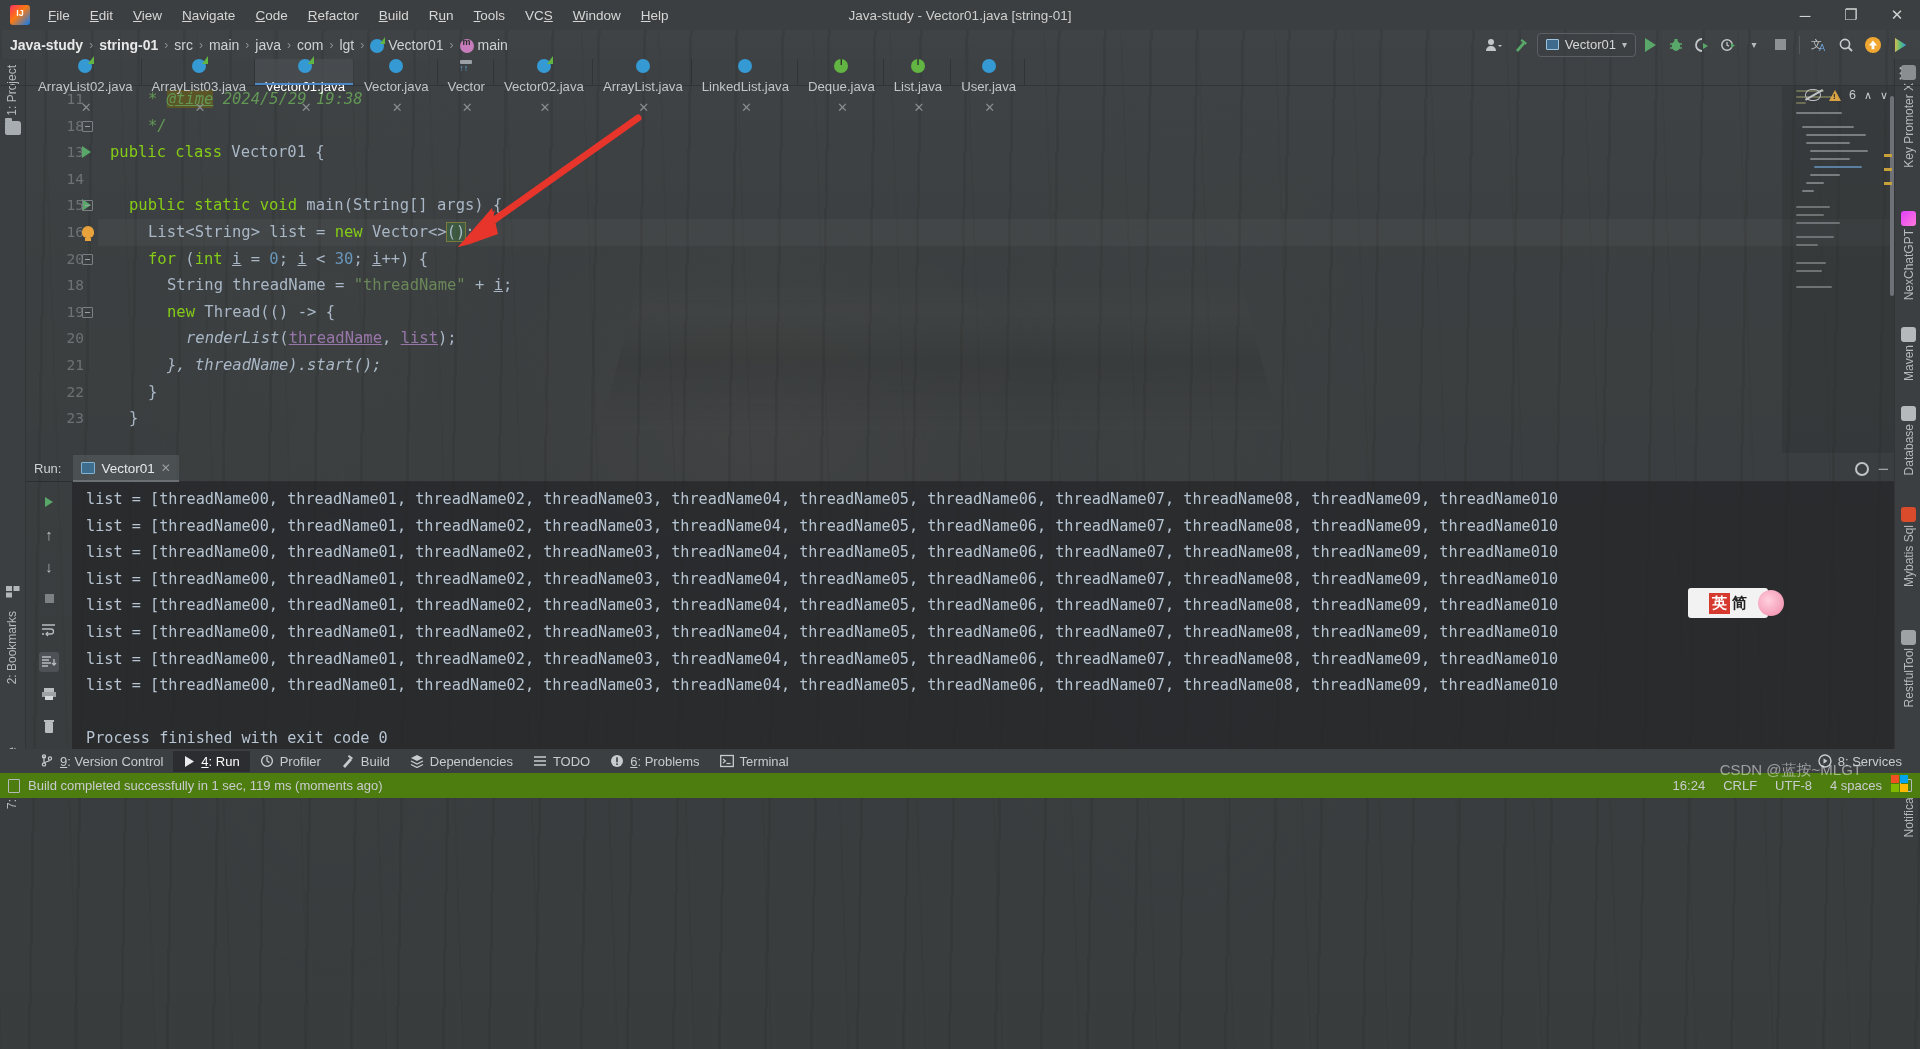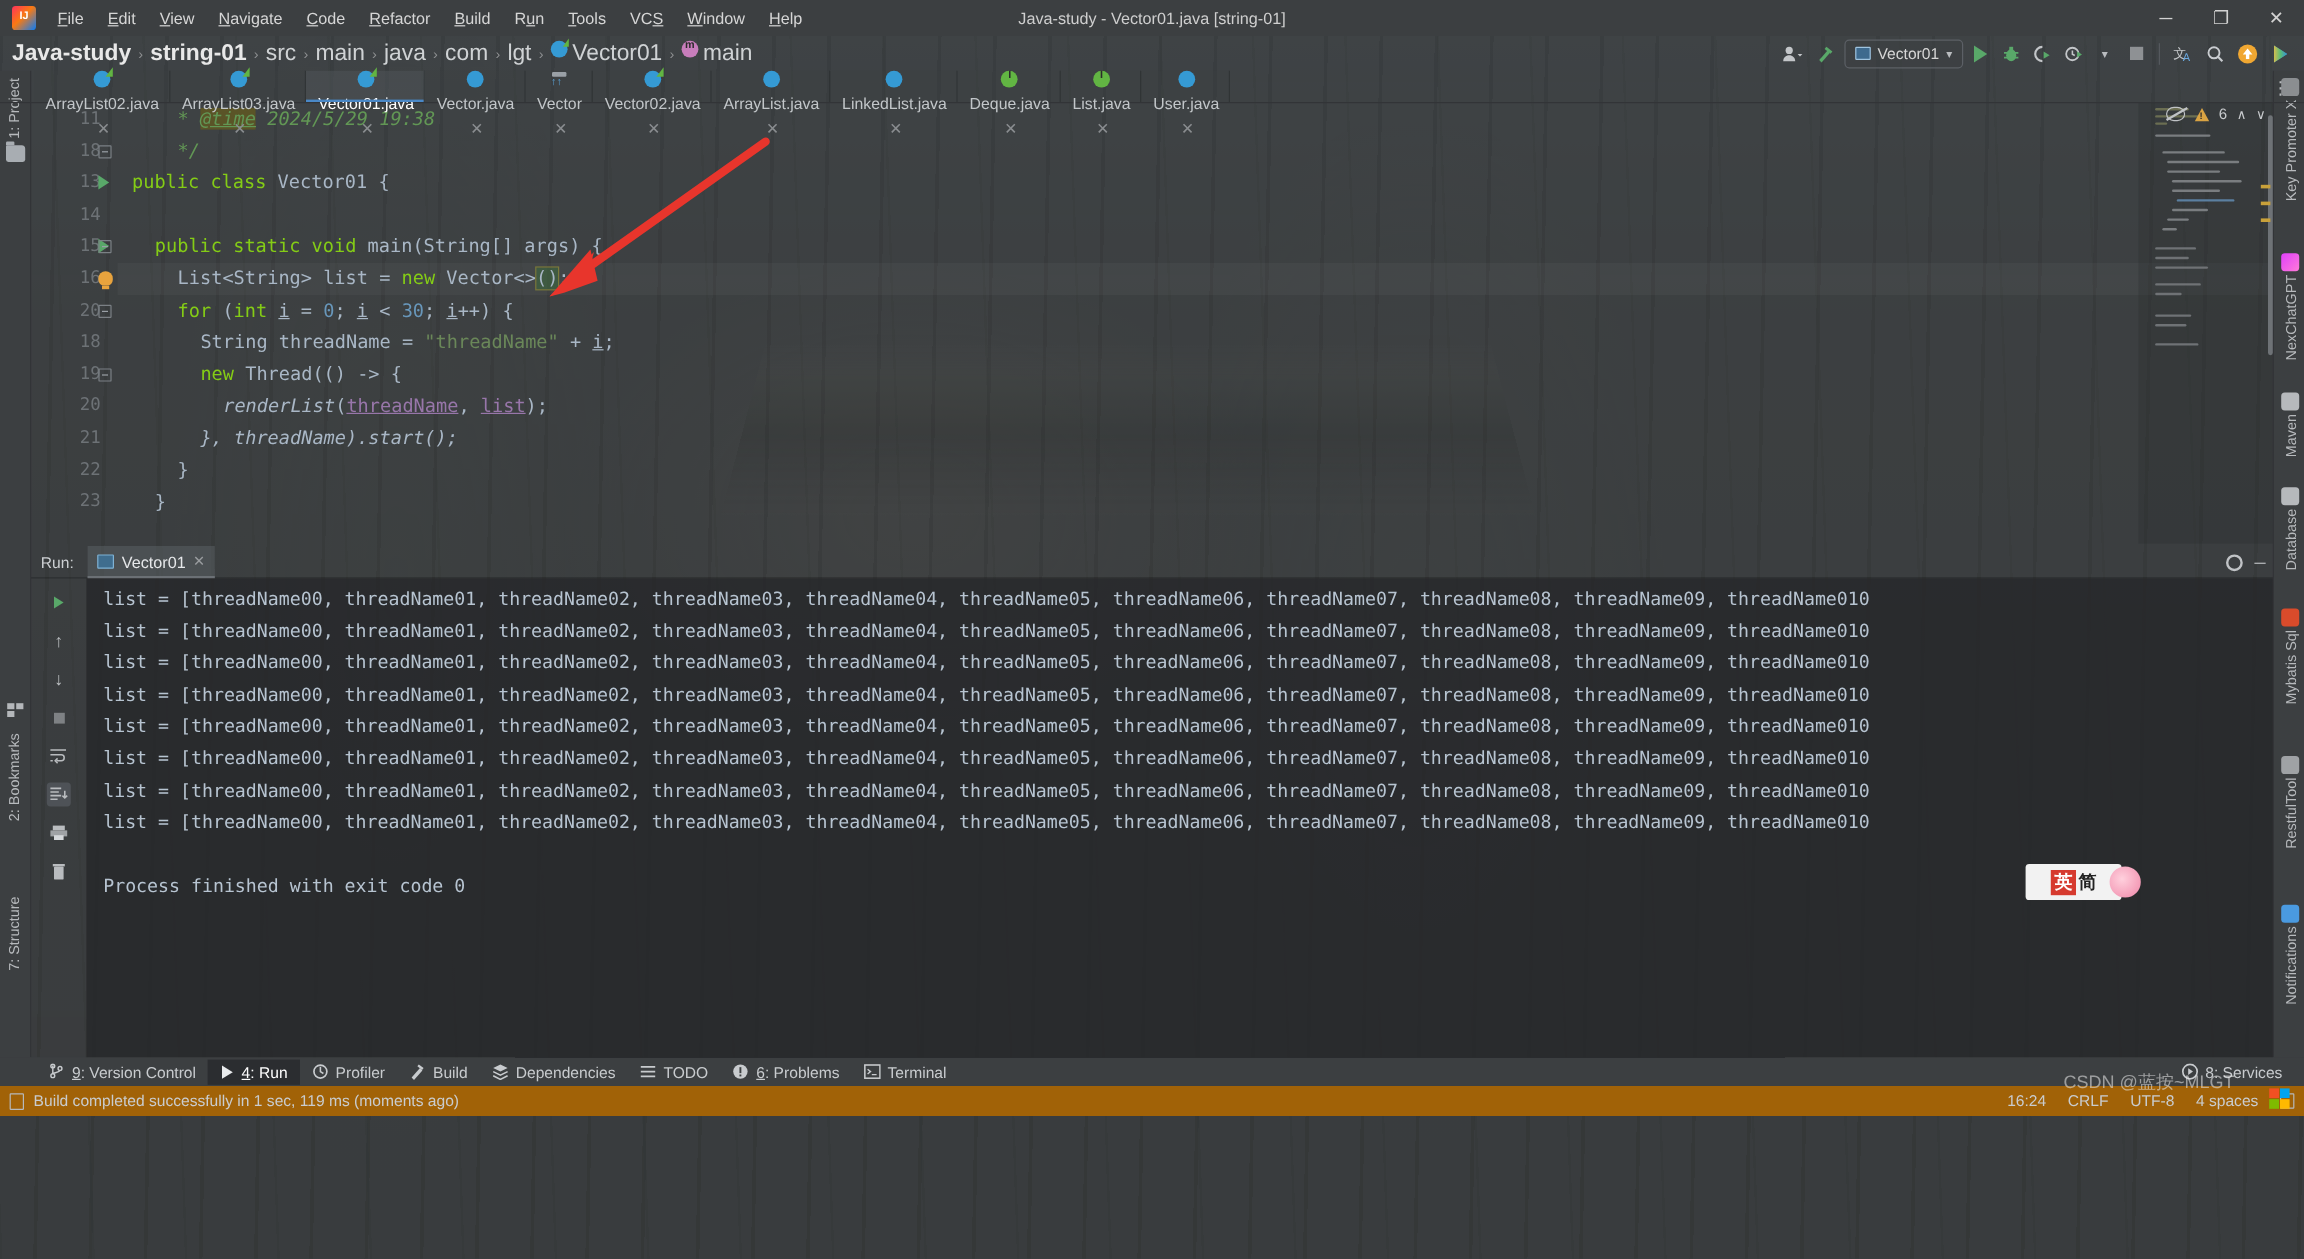--- a/index.html
+++ b/index.html
@@ -6,21 +6,21 @@
   html, body {
     width: 1920px; height: 1049px;
     overflow: hidden;
     background: #3c3f41;
     font-family: "Liberation Sans", sans-serif;
     color: #bbbbbb;
     -webkit-font-smoothing: antialiased;
   }
   #app {
     position: relative;
-    width: 1920px; height: 930px;
+    width: 1920px; height: 798px;
     background: #3c3f41;
   }
 
   
   .bg-photo {
     position: absolute; left: 0; top: 0; width: 1920px; height: 1049px;
     pointer-events: none;
     opacity: 0.30;
     background:
       radial-gradient(ellipse 420px 300px at 760px 430px, rgba(120,110,100,.28), transparent 70%),
@@ -73,21 +73,21 @@
   .win-btn {
     width: 46px; height: 30px; display: flex; align-items: center; justify-content: center;
     font-size: 15px; color: #d2d2d2;
   }
 
   
   .navbar {
     position: relative; height: 29px; display: flex; align-items: center;
     padding-left: 10px; z-index: 5;
   }
-  .crumb { display: flex; align-items: flex-start; font-size: 19px; color: #cfd2d4; white-space: nowrap; }
+  .crumb { display: flex; align-items: flex-end; font-size: 14px; color: #cfd2d4; white-space: nowrap; }
   .crumb.bold { font-weight: bold; color: #e8e8e8; }
   .crumb-sep { color: #8d8f91; margin: 0 6px; font-size: 12px; }
   .crumb-ico { width: 14px; height: 14px; margin-right: 4px; border-radius: 50%; flex:0 0 auto;}
   .ico-class { background: #359ad4; position: relative; }
   .ico-class::after{content:"";position:absolute;right:-1px;top:-2px;border-left:5px solid transparent;border-bottom:7px solid #62b543;}
   .ico-method { background: #c77dbb; position: relative; }
   .ico-method::after{content:"m";position:absolute;left:0;right:0;top:-2px;text-align:center;font-size:9px;color:#2b2b2b;font-weight:bold;}
 
   .navbar-right { position: absolute; right: 6px; top: 0; height: 29px; display: flex; align-items: center; gap: 2px; }
   .tb-btn { height: 24px; min-width: 24px; display:flex; align-items:center; justify-content:center; padding: 0 4px; color:#c8c8c8; font-size:13px;}
@@ -247,21 +247,21 @@
   .bb-item {
     display:flex; align-items:center; gap:6px; font-size:13px; color:#c8cbce;
     padding: 3px 10px; white-space:nowrap;
   }
   .bb-item.active { background:#2b2d30; color:#ffffff; }
   .bb-item u { text-decoration:underline; }
   .bb-right { position:absolute; right:8px; display:flex; align-items:center; gap:6px; }
 
   .statusbar {
     position:absolute; left:0; right:0; bottom:0; height:25px;
-    background:#a16207; display:flex; align-items:center; padding-left:8px; gap:8px; z-index:6;
+    background:#4d7c0f; display:flex; align-items:center; padding-left:8px; gap:8px; z-index:6;
     font-size:13px; color:#c9cccf;
   }
   .sb-right { position:absolute; right:8px; display:flex; align-items:center; gap:18px; font-size:13px; color:#c9cccf;}
   .book-ico{width:12px;height:14px;border:1.5px solid #b6b9bc;border-radius:1px;}
 
   
   .arrow-svg { position:absolute; left:440px; top:110px; z-index:20; pointer-events:none; }
 
   
   .ime-badge {

